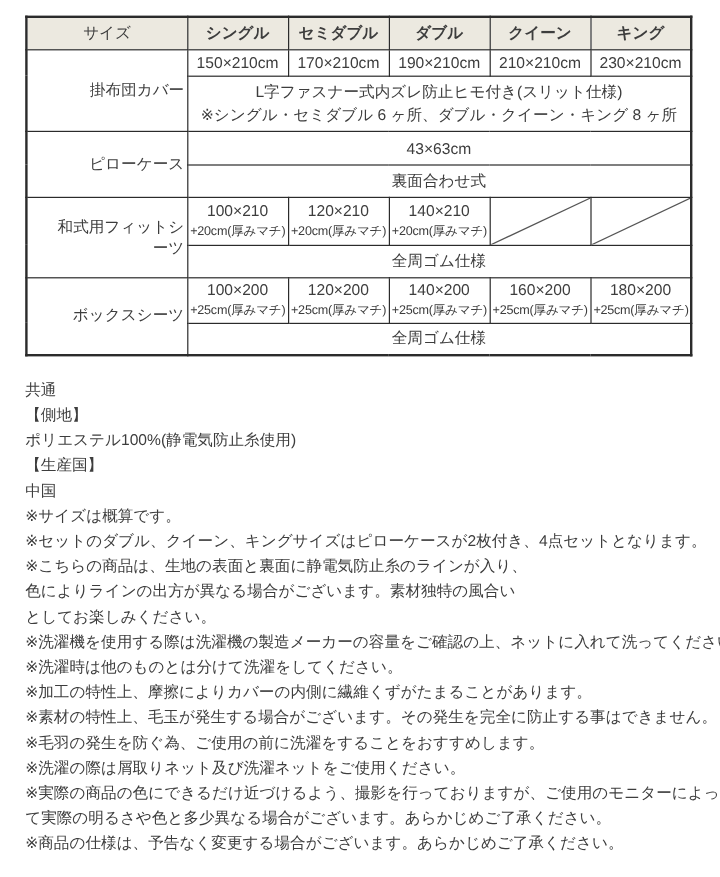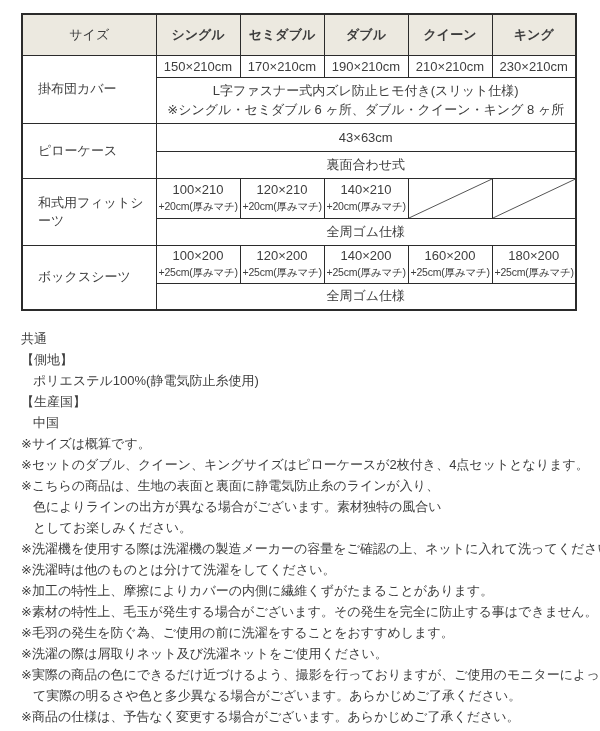--- a/index.html
+++ b/index.html
@@ -32,25 +32,25 @@
   .spec-table th,.spec-table td{
     border:1px solid var(--border);
     padding:1px 2px;
     text-align:center;
     vertical-align:middle;
     font-weight:normal;
     overflow:hidden;
   }
   .spec-table thead th{
     background:var(--header-bg);
-    height:41px;
+    height:27px;
   }
   .spec-table thead th.size-name{font-weight:bold;}
   .spec-table th.row-label{
-    text-align:left;
+    text-align:right;
     padding-left:15px;
     background:#fff;
   }
   tr.r-duvet-sizes{height:22px;}
   tr.r-duvet-spec{height:46px;margin-top:24px;}
   tr.r-pillow-size{height:28px;}
   tr.r-subnote{height:27px;}
   tr.r-fitted-sizes{height:40px;}
   tr.r-box-sizes{height:38px;}
   .two-line{line-height:1.25;margin-top:35px;}
@@ -60,21 +60,21 @@
   td.diag-cell svg{position:absolute;top:0;left:0;width:100%;height:100%;display:block;}
   td.diag-cell line{stroke:var(--diagonal);stroke-width:1;}
   
   .notes{
     margin:17px 0 0 21px;
     font-size:13px;
     line-height:21px;
     color:var(--text);
   }
   .nline{white-space:nowrap;}
-  .nline.indent{margin-left:12px;}
+  .nline.indent{}
 </style>
 </head>
 <body>
 
 <table class="spec-table">
   <colgroup>
     <col class="label-col">
       <col>
       <col>
       <col>

